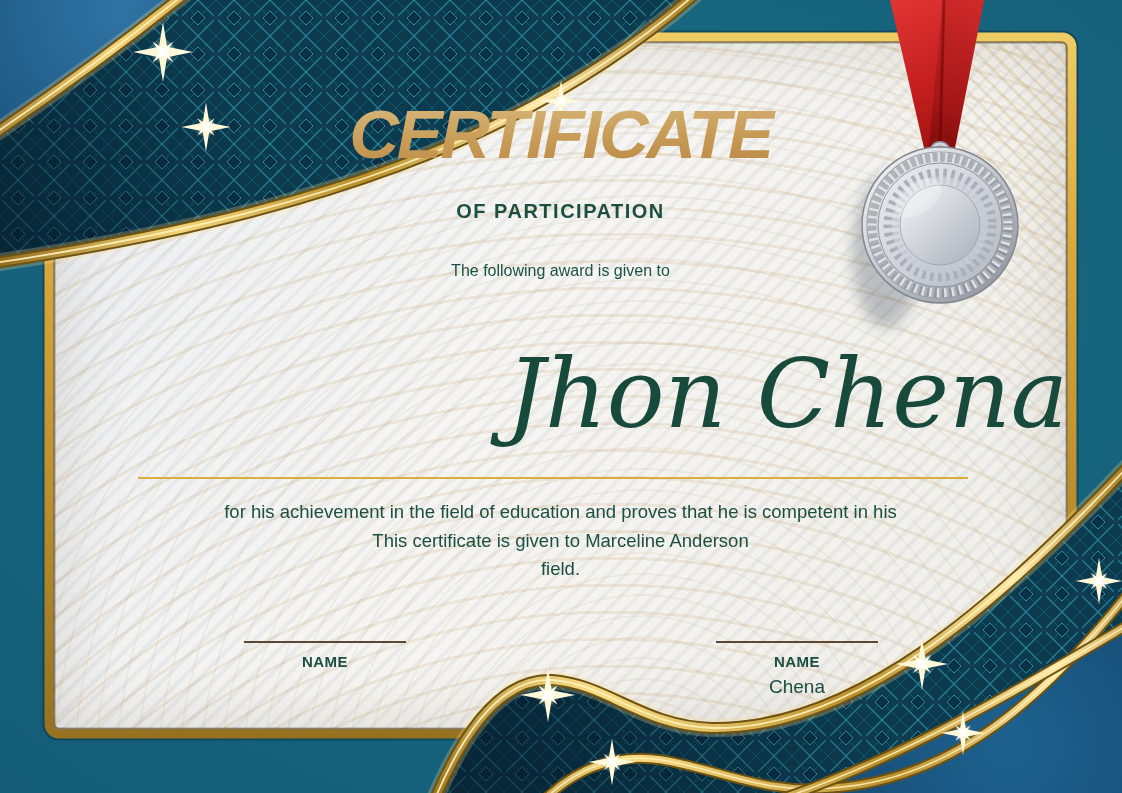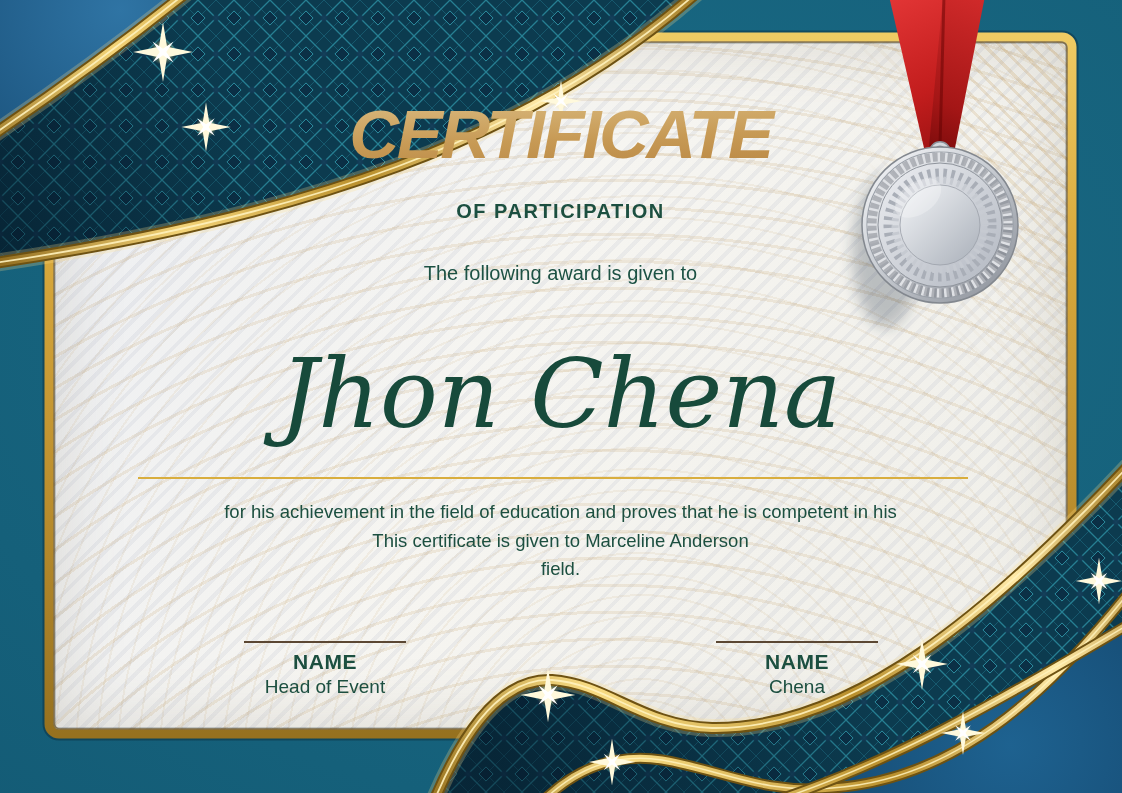--- a/index.html
+++ b/index.html
@@ -29,31 +29,31 @@
     top:100px;font-size:69px;font-weight:800;font-style:italic;letter-spacing:-2.5px;line-height:1;
     color:#C6974F;
   }
   @supports (-webkit-background-clip: text){
     .title{
       background:linear-gradient(178deg,#D9B97E 12%,#C79A55 55%,#B88542 95%);
       -webkit-background-clip:text;-webkit-text-fill-color:transparent;
     }
   }
   .subtitle{top:200px;font-size:20px;font-weight:600;letter-spacing:1.5px;color:#1C4F40;}
-  .intro{top:262px;font-size:20px;color:#1D5244;}
+  .intro{top:262px;font-size:16px;color:#1D5244;}
   .recipient{
     top:338px;font-size:96px;line-height:112px;font-style:italic;
-    font-family:"DejaVu Serif", serif;color:#174A3B;
+    font-family:"DejaVu Serif", serif;color:#174A3B;text-align:right;
   }
   .underline{position:absolute;left:138px;top:477px;width:830px;height:2px;background:#D9AE3F;z-index:3;}
   .bodytext{top:498px;font-size:18.5px;line-height:28.5px;color:#1C4F40;}
   .sig{position:absolute;top:641px;width:240px;text-align:center;z-index:3;color:#1C4F40;}
   .sig.left{left:205px;} .sig.right{left:677px;}
   .sig-line{width:162px;height:0;border-top:2px solid #5B4733;margin:0 auto 7px auto;}
-  .sig-name{font-size:21px;font-weight:600;letter-spacing:0.5px;line-height:24px;}
+  .sig-name{font-size:15px;font-weight:600;letter-spacing:0.5px;line-height:24px;}
   .sig-role{font-size:19px;line-height:25px;}
 </style>
 </head>
 <body>
 
 <div class="stage">
 
   <div class="paper"></div>
   <div class="paper-corner-stripes"></div>
 
@@ -236,21 +236,20 @@
   <div class="underline"></div>
   <div class="txt bodytext">
     <div>for his achievement in the field of education and proves that he is competent in his</div>
     <div>This certificate is given to Marceline Anderson</div>
     <div>field.</div>
   </div>
 
   <div class="sig left">
     <div class="sig-line"></div>
     <div class="sig-name">NAME</div>
-    <div class="sig-role">Head of Event</div>
   </div>
   <div class="sig right">
     <div class="sig-line"></div>
     <div class="sig-name">NAME</div>
     <div class="sig-role">Chena</div>
   </div>
 
 </div>
 
 </body></html>

